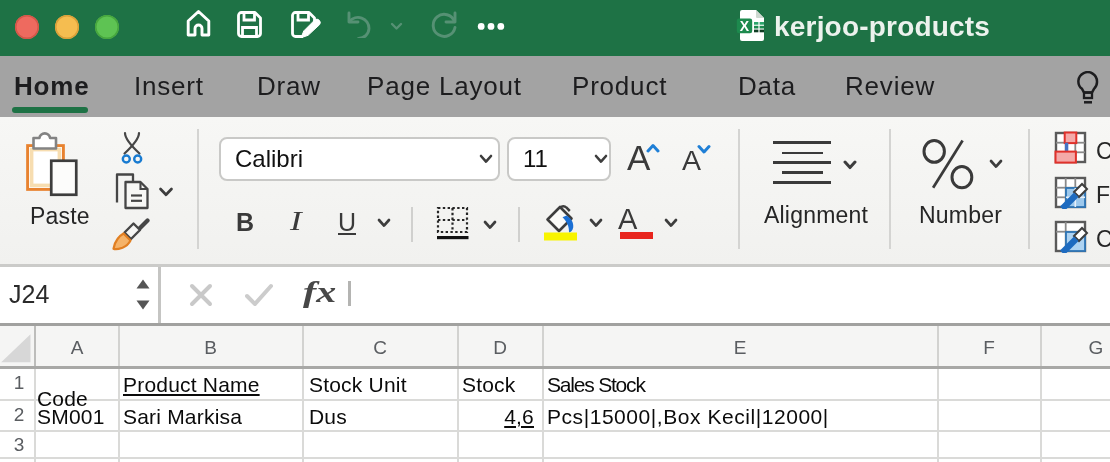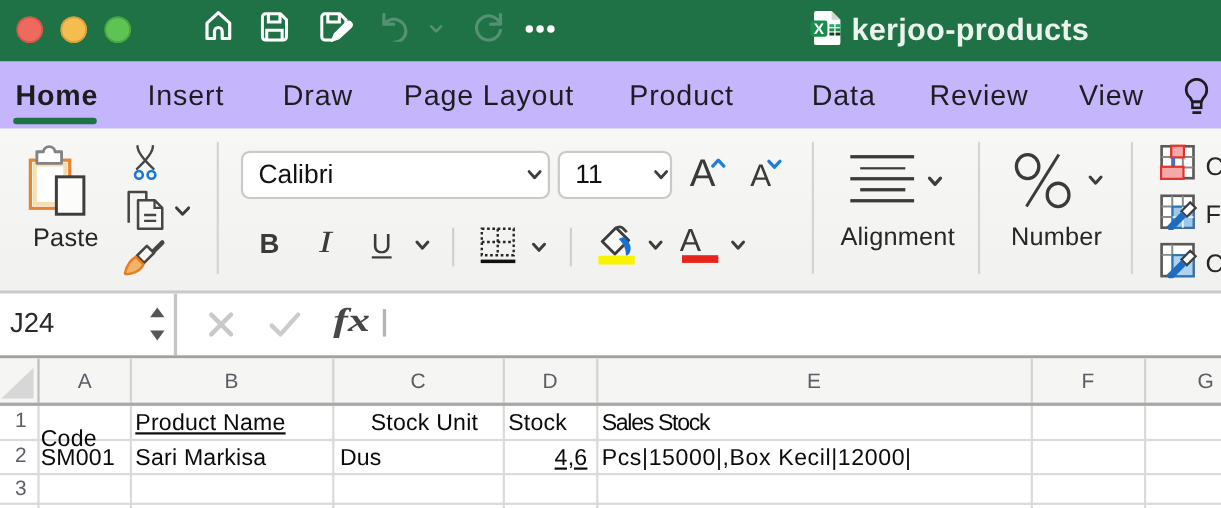--- a/index.html
+++ b/index.html
@@ -7,21 +7,21 @@
   body { font-family:"Liberation Sans", sans-serif; position:relative; background:#fff; }
   .abs { position:absolute; }
   svg { position:absolute; }
 
   
   #titlebar { left:0; top:0; width:1110px; height:56px; background:#1e7245; }
   .light { position:absolute; width:24px; height:24px; border-radius:50%; top:15px; }
   #doctitle { position:absolute; left:774px; top:11px; font-size:28px; font-weight:bold; color:#ecf2ed; letter-spacing:0.2px; }
 
   
-  #tabbar { left:0; top:56px; width:1110px; height:61px; background:#c4b5fd; }
+  #tabbar { left:0; top:56px; width:1110px; height:61px; background:#a3a3a3; }
   .tab { position:absolute; top:0; height:61px; line-height:61px; font-size:26px; color:#1d1d1f; letter-spacing:0.8px; }
   #homeline { position:absolute; left:12px; top:51px; width:76px; height:6px; border-radius:3px; background:#1e7245; }
 
   
   #ribbon { left:0; top:117px; width:1110px; height:148px; background:linear-gradient(#f7f7f5,#f1f1ef); }
   .vsep-long { position:absolute; top:12px; height:120px; width:2px; background:#d4d4d2; }
   .vsep-short { position:absolute; top:90px; height:35px; width:2px; background:#d0d0ce; }
   .rlabel { position:absolute; font-size:23px; color:#262626; top:85px; letter-spacing:0.2px; white-space:nowrap; }
   .inputbox { position:absolute; background:#fff; border:2px solid #c9c9c7; border-radius:8px; height:44px; top:20px; }
   .inputbox span { position:absolute; top:6px; font-size:24px; color:#111; }
@@ -106,21 +106,20 @@
 </div>
 
 <div class="abs" id="tabbar">
   <div class="tab" style="left:14px; font-weight:bold;">Home</div>
   <div class="tab" style="left:134px;">Insert</div>
   <div class="tab" style="left:257px;">Draw</div>
   <div class="tab" style="left:367px;">Page Layout</div>
   <div class="tab" style="left:572px;">Product</div>
   <div class="tab" style="left:738px;">Data</div>
   <div class="tab" style="left:845px;">Review</div>
-  <div class="tab" style="left:981px;">View</div>
   <div id="homeline"></div>
 
   <svg style="left:1074px; top:15px;" width="28" height="33" viewBox="0 0 28 33">
     <path d="M23 10.5 A 9.3 9.3 0 1 0 8 17.8 L10 21.5 H18 L20 17.8 A 9.3 9.3 0 0 0 23 10.5 Z" fill="none" stroke="#1d1d1f" stroke-width="2.5" stroke-linejoin="round"></path>
     <rect x="10" y="21.5" width="8" height="5.5" fill="none" stroke="#1d1d1f" stroke-width="2.3"></rect>
     <line x1="10" y1="31.3" x2="18" y2="31.3" stroke="#1d1d1f" stroke-width="2.5"></line>
   </svg>
 </div>
 
 <div class="abs" id="ribbon">
@@ -337,21 +336,21 @@
   <div class="gh" style="top:72.6px;"></div>
   <div class="gh" style="top:104.4px;"></div>
   <div class="gh" style="top:130.6px;"></div>
 
   <div class="rownum" style="top:46px;">1</div>
   <div class="rownum" style="top:78px;">2</div>
   <div class="rownum" style="top:108px;">3</div>
 
   <div class="cell" style="left:37px; top:47px;margin-top:14px;">Code</div>
   <div class="cell" style="left:123px; top:47px;text-decoration:underline;">Product Name</div>
-  <div class="cell" style="left:309px; top:47px;margin-left:28px;">Stock Unit</div>
+  <div class="cell" style="left:309px; top:47px;">Stock Unit</div>
   <div class="cell" style="left:462px; top:47px;">Stock</div>
   <div class="cell" style="left:547px; top:47px; letter-spacing:-1.2px;">Sales Stock</div>
 
   <div class="cell" style="left:37px; top:79px;">SM001</div>
   <div class="cell" style="left:123px; top:79px;">Sari Markisa</div>
   <div class="cell" style="left:309px; top:79px;">Dus</div>
   <div class="cell" style="left:457px; top:79px; width:77px; text-align:right;text-decoration:underline;">4,6</div>
   <div class="cell" style="left:547px; top:79px; letter-spacing:0.55px;">Pcs|15000|,Box Kecil|12000|</div>
 </div>
 

